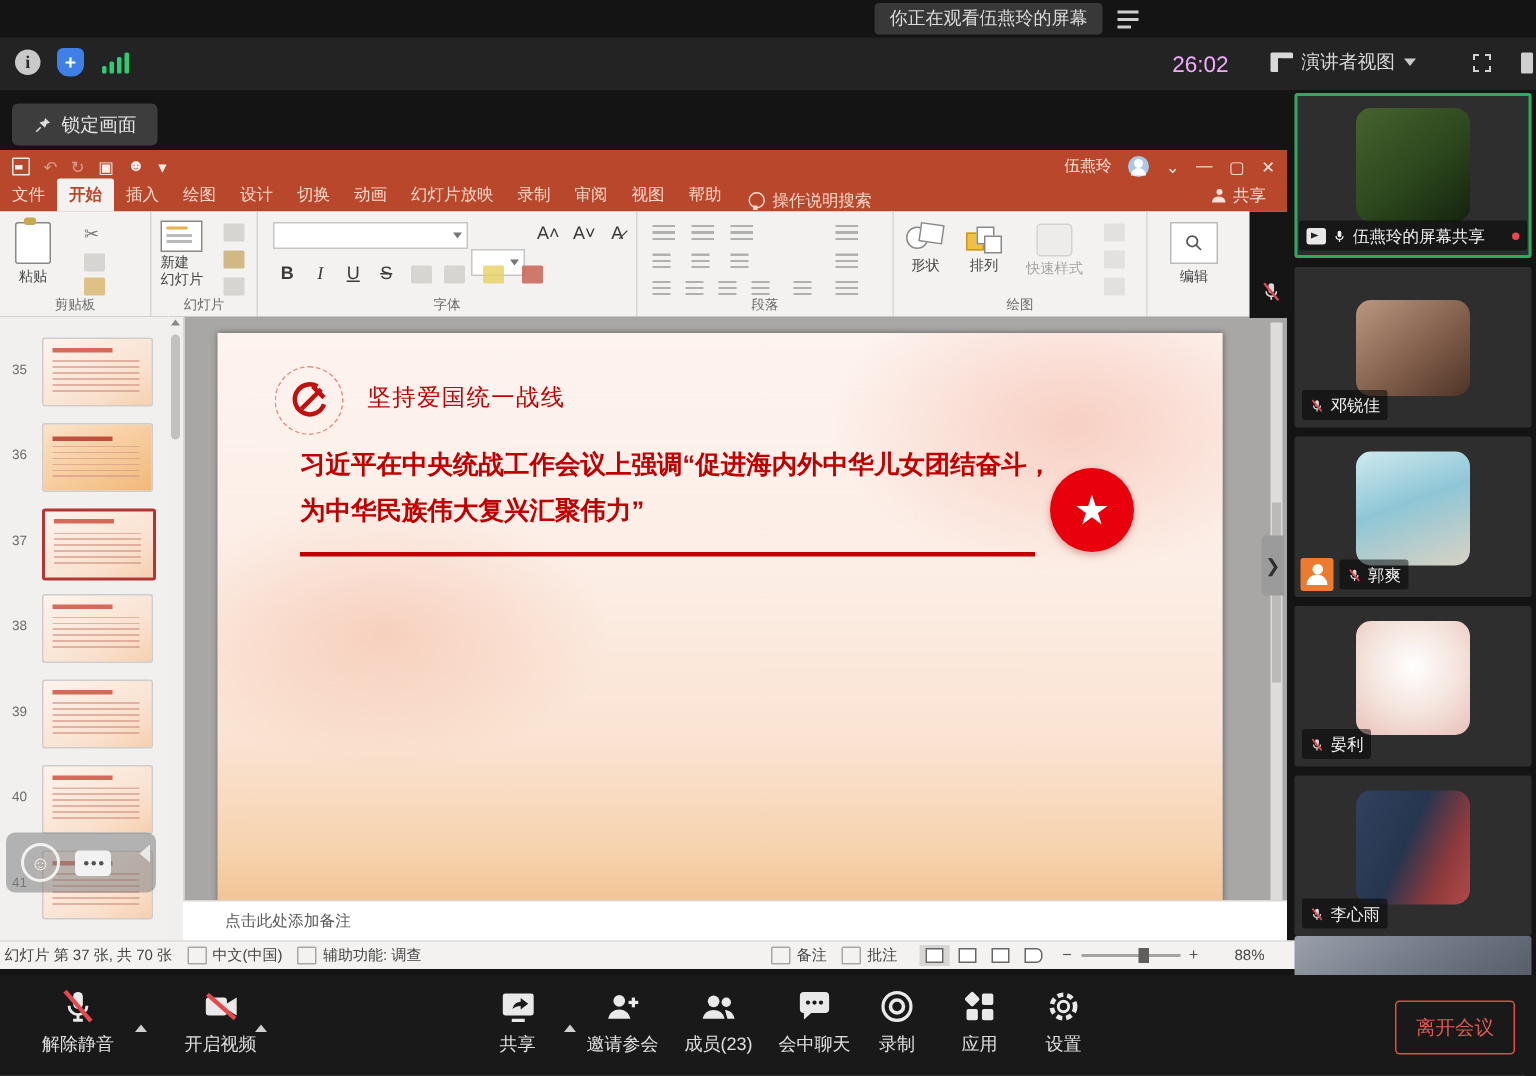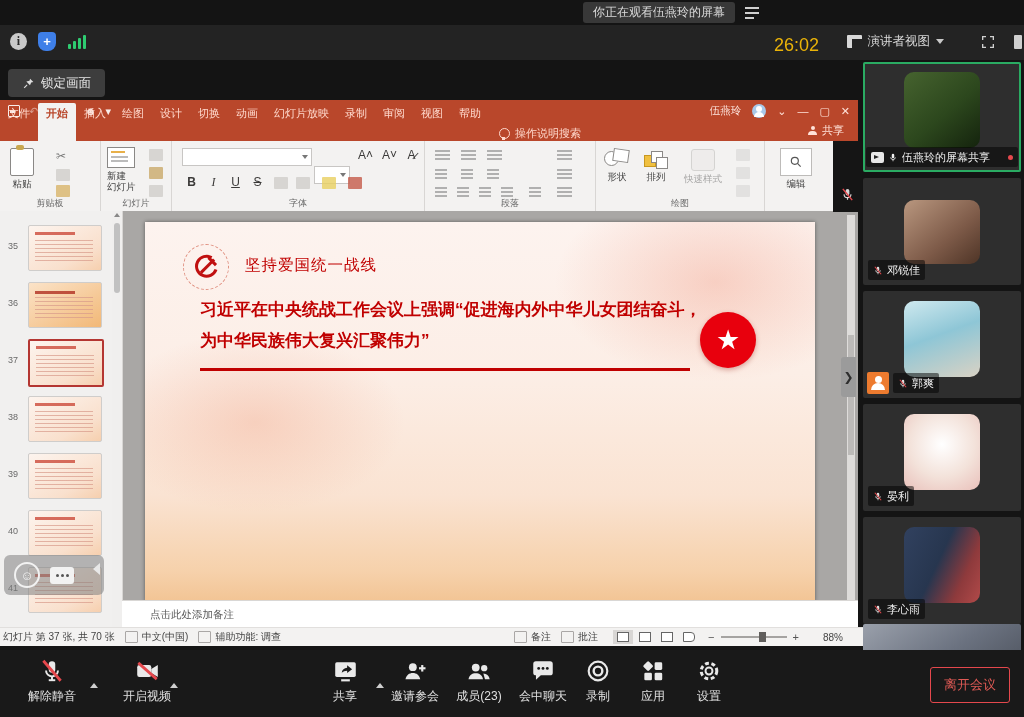--- a/index.html
+++ b/index.html
@@ -16,21 +16,21 @@
   
   .header{left:0;top:25px;width:1024px;height:35px;background:#232323;z-index:60;}
   .info-ic{left:10px;top:8px;width:17px;height:17px;border-radius:50%;background:#c9c9c9;color:#2a2a2a;
            font-size:12px;font-weight:bold;display:flex;align-items:center;justify-content:center;font-family:"Liberation Serif",serif;}
   .shield-ic{left:38px;top:7px;width:18px;height:19px;background:#3e7fe8;border-radius:4px 4px 8px 8px;
              display:flex;align-items:center;justify-content:center;color:#fff;font-size:13px;font-weight:bold;}
   .sig{left:68px;top:10px;width:20px;height:14px;}
   .sig i{position:absolute;bottom:0;width:3px;background:#2ecc71;border-radius:1px;}
   .sig i:nth-child(1){left:0;height:5px}.sig i:nth-child(2){left:5px;height:8px}
   .sig i:nth-child(3){left:10px;height:11px}.sig i:nth-child(4){left:15px;height:14px}
-  .timer{right:205px;top:10px;font-size:18px;color:#eab308;}
+  .timer{right:205px;top:10px;font-size:15px;color:#f0abfc;}
   .viewmode{right:80px;top:8px;display:flex;align-items:center;gap:6px;color:#d8d8d8;font-size:12.5px;}
   .vm-ic{width:15px;height:13px;background:#d8d8d8;position:relative;border-radius:1px;}
   .vm-ic i{position:absolute;right:0;bottom:0;width:8px;height:7px;background:#232323;border-left:2px solid #232323;border-top:2px solid #232323;}
   .caret-dn{width:0;height:0;border-left:4px solid transparent;border-right:4px solid transparent;border-top:5px solid #c9c9c9;}
   .expand-ic{right:28px;top:9px;}
   .edge-ic{right:2px;top:10px;width:8px;height:14px;background:#cfcfcf;border-radius:1px;}
   
   .lock-btn{left:8px;top:69px;width:97px;height:28px;background:#3d3d3d;border-radius:4px;display:flex;
             align-items:center;justify-content:center;gap:6px;font-size:12.5px;color:#e6e6e6;z-index:55;}
   
@@ -41,21 +41,21 @@
   .sv{width:10px;height:10px;border:1.5px solid rgba(255,255,255,.9);border-radius:1px;position:relative;}
   .sv i{position:absolute;left:1px;top:4px;width:5px;height:3px;background:rgba(255,255,255,.9);}
   .ppt-doc-title{position:absolute;left:0;right:0;text-align:center;font-size:10.5px;color:#ffefe9;pointer-events:none;}
   .tb-right{margin-left:auto;display:flex;align-items:center;gap:11px;margin-right:8px;font-size:10.5px;}
   .tb-avatar{width:14px;height:14px;border-radius:50%;background:#a8c8e8;position:relative;}
   .tb-avatar i{position:absolute;left:4px;top:2px;width:6px;height:6px;border-radius:50%;background:#fff;}
   .tb-avatar b{position:absolute;left:2px;top:8px;width:10px;height:5px;border-radius:5px 5px 0 0;background:#fff;}
   .wbtn{color:#ffe3da;font-size:11px;}
   .ppt-tabs{left:0;top:22px;width:858px;height:19px;background:#b9472b;display:flex;align-items:flex-end;
             font-size:11px;color:#ffd9cd;}
-  .ppt-tabs span.tab{padding:3px 8px 20px;}
+  .ppt-tabs span.tab{padding:3px 8px 4px;}
   .ppt-tabs span.tab.sel{background:#f3f2f1;color:#b9472b;font-weight:bold;border-radius:2px 2px 0 0;}
   .tab-search{display:flex;align-items:center;gap:5px;margin-left:10px;color:#ffd9cd;}
   .bulb{width:9px;height:9px;border:1.4px solid #ffd9cd;border-radius:50%;position:relative;}
   .bulb:after{content:"";position:absolute;left:2.2px;top:8px;width:3px;height:3px;background:#ffd9cd;}
   .tab-share{margin-left:auto;margin-right:14px;display:flex;align-items:center;gap:5px;padding-bottom:3px;color:#ffe3da;}
   .person-ic{width:9px;height:9px;position:relative;}
   .person-ic i{position:absolute;left:2.5px;top:0;width:4px;height:4px;border-radius:50%;background:#ffe3da;}
   .person-ic b{position:absolute;left:0;top:4.5px;width:9px;height:4.5px;border-radius:5px 5px 0 0;background:#ffe3da;}
   
   .ribbon{left:0;top:41px;width:858px;height:70px;background:#f3f2f1;display:flex;border-bottom:1px solid #e1dfdd;}

